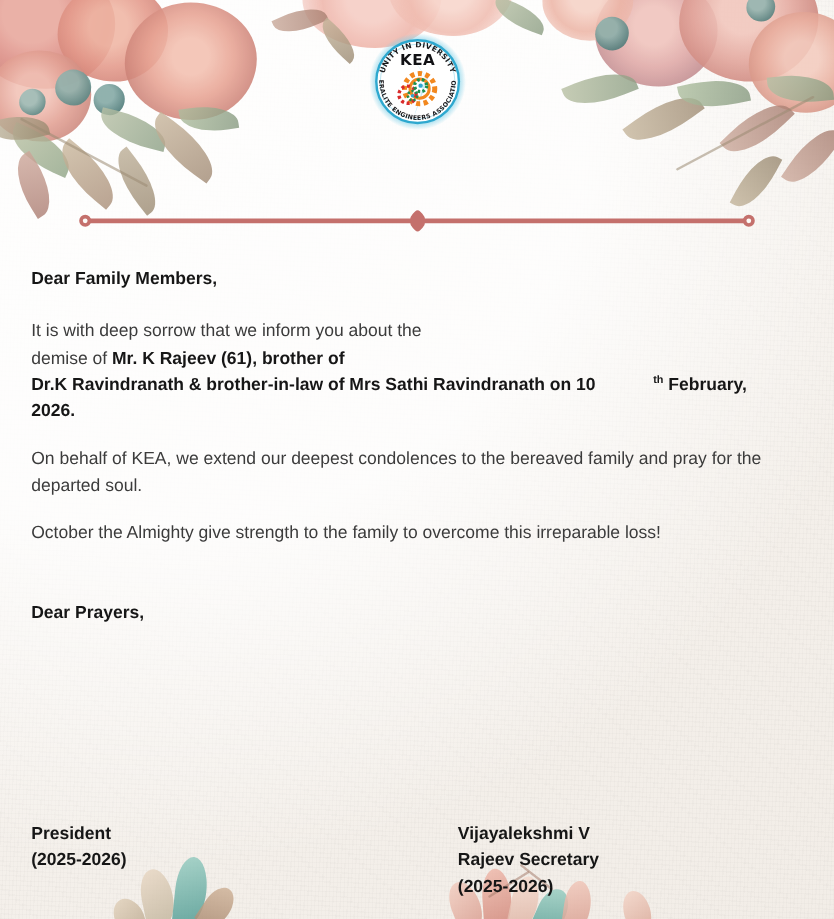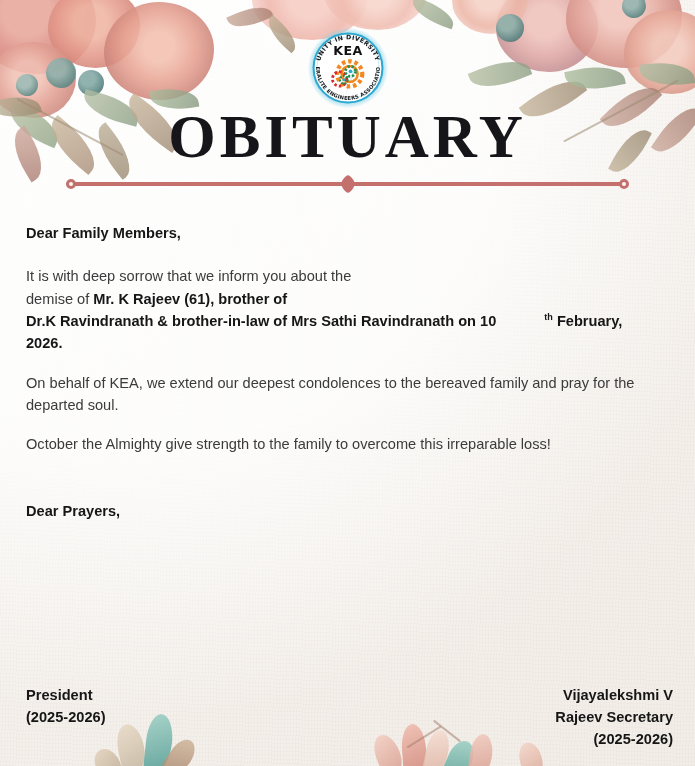--- a/index.html
+++ b/index.html
@@ -141,21 +141,21 @@
     position:absolute;
     left:26px; right:22px; top:685px;
     display:flex;
     z-index:5;
     font-size:14.6px;
     line-height:1.5;
     font-weight:700;
     color:#161616;
   }
   #signatures .sig { width:50%; }
-  #signatures .sig.right { padding-left:32px;text-align:right; }
+  #signatures .sig.right { padding-left:32px; }
   #signatures .sig div { white-space:nowrap; }
 </style>
 </head>
 <body>
 
 <div id="page">
 
   <div class="floral" style="left:0; top:0; width:695px; height:215px;">
 
     <div class="blob" style="left:-24px; top:-30px; width:120px; height:104px; background:radial-gradient(circle at 42% 40%, #e8a79c 0 26%, #dd8f86 44%, #c9786f 70%, rgba(201,120,111,.25) 100%);"></div>
@@ -226,21 +226,20 @@
         <circle cx="45" cy="64" r="4.6" fill="none" stroke="#1e8f4e" stroke-width="2.6" stroke-dasharray="2.2 1.8"></circle>
         <circle cx="53" cy="54" r="2.2" fill="#2ea8cf"></circle>
         <circle cx="45" cy="64" r="1.8" fill="#2ea8cf"></circle>
       </g>
       <text font-family="DejaVu Sans, sans-serif" font-size="6.2" font-weight="700" fill="#18181b" letter-spacing="0.3">
         <textPath href="#arcBot" startOffset="50%" text-anchor="middle">KERALITE ENGINEERS ASSOCIATION</textPath>
       </text>
     </svg>
   </div>
 
-  <div id="title">OBITUARY</div>
 
   <div id="divider">
     <div class="bar"></div>
     <div class="end l"></div>
     <div class="end r"></div>
     <div class="gem"></div>
   </div>
 
   <div id="body">
 

